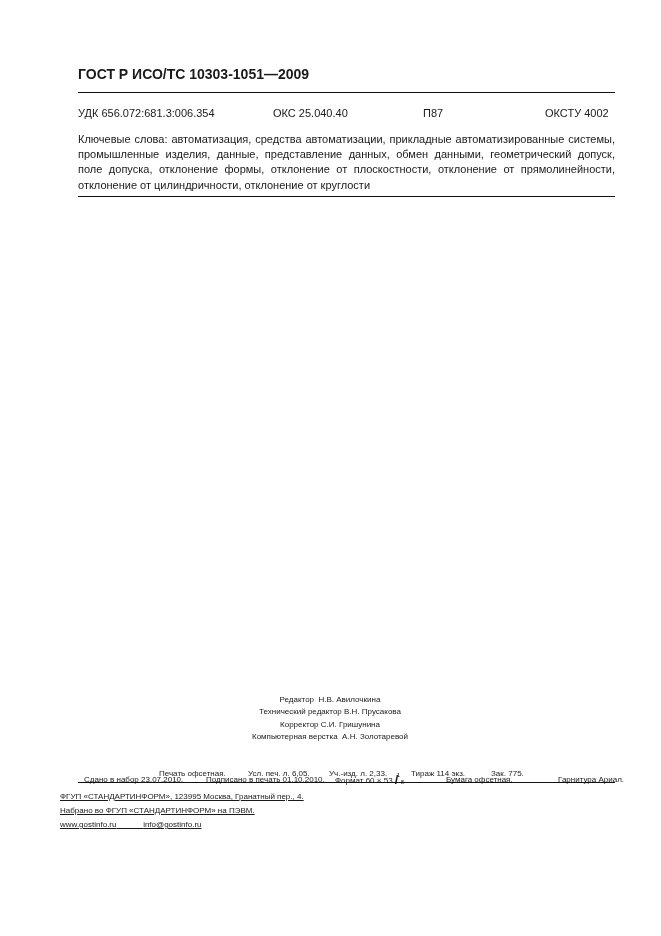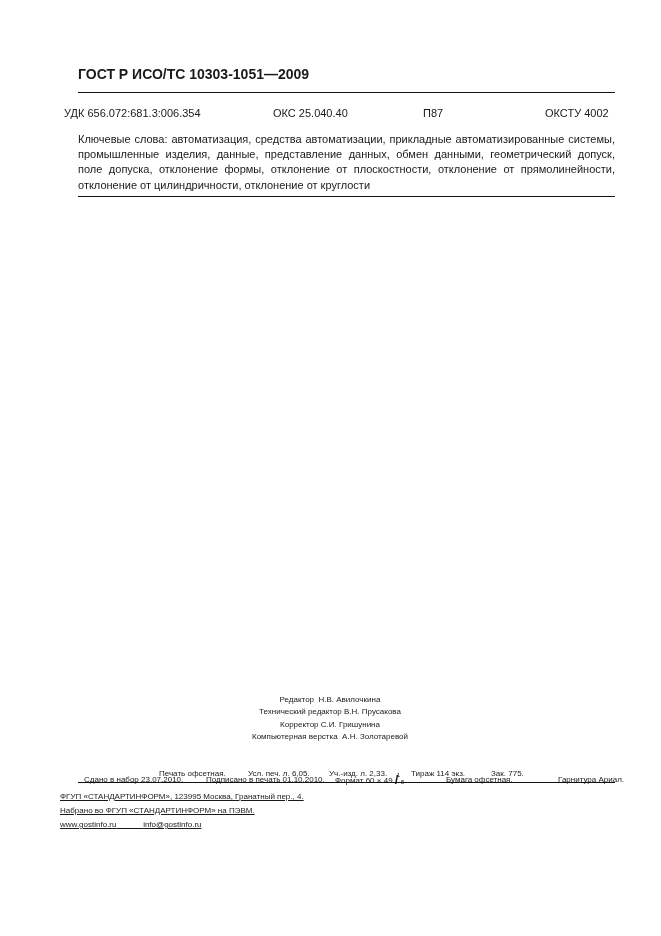--- a/index.html
+++ b/index.html
@@ -22,41 +22,41 @@
     .frac .s { position: absolute; left: 0; top: -3px; font-size: 13px; font-weight: bold; }
     .pub { position: absolute; left: 60px; width: 560px; text-align: left; font-size: 8px; line-height: 14px; top: 790px; text-decoration: underline; }
     .pub .row { display: block; }
   </style>
 </head>
 <body>
 
 <div class="abs title">ГОСТ Р ИСО/ТС 10303-1051—2009</div>
 <div class="hr" style="left:78px; width:537px; top:92px;"></div>
 
-<div class="abs meta" style="left:64px;text-align:right;">УДК 656.072:681.3:006.354</div>
+<div class="abs meta" style="left:78px;text-align:right;">УДК 656.072:681.3:006.354</div>
 <div class="abs meta" style="left:273px;">ОКС 25.040.40</div>
 <div class="abs meta" style="left:423px;">П87</div>
 <div class="abs meta" style="left:545px;">ОКСТУ 4002</div>
 
 <div class="kw">Ключевые слова: автоматизация, средства автоматизации, прикладные автоматизированные системы, промышленные изделия, данные, представление данных, обмен данными, геометрический допуск, поле допуска, отклонение формы, отклонение от плоскостности, отклонение от прямолинейности, отклонение от цилиндричности, отклонение от круглости</div>
 <div class="hr" style="left:78px; width:537px; top:196px;"></div>
 
 <div class="credits">
   <div><span>Редактор</span>&nbsp; <span class="nm">Н.В. Авилочкина</span></div>
   <div><span>Технический редактор</span> <span class="nm">В.Н. Прусакова</span></div>
   <div><span>Корректор</span> <span class="nm">С.И. Гришунина</span></div>
   <div><span>Компьютерная верстка</span>&nbsp; <span class="nm">А.Н. Золотаревой</span></div>
 </div>
 
 <div class="abs imp" style="left:84px;">Сдано в набор 23.07.2010.</div>
 <div class="abs imp" style="left:206px;">Подписано в печать 01.10.2010.</div>
 <div class="abs imp" style="left:335px;">
   <span>Формат 60</span>
   <span>×</span>
-  <span>49</span>
+  <span>53</span>
   <span class="frac"><span class="n">1</span><span class="s">/</span><span class="d">8</span></span>
 </div>
 <div class="abs imp" style="left:446px;">Бумага офсетная.</div>
 <div class="abs imp" style="left:538px;padding-left:20px;">Гарнитура Ариал.</div>
 
 <div class="abs imp2" style="left:159px;">Печать офсетная.</div>
 <div class="abs imp2" style="left:248px;">Усл. печ. л. 6,05.</div>
 <div class="abs imp2" style="left:329px;">Уч.-изд. л. 2,33.</div>
 <div class="abs imp2" style="left:411px;">Тираж  114 экз.</div>
 <div class="abs imp2" style="left:491px;">Зак. 775.</div>

